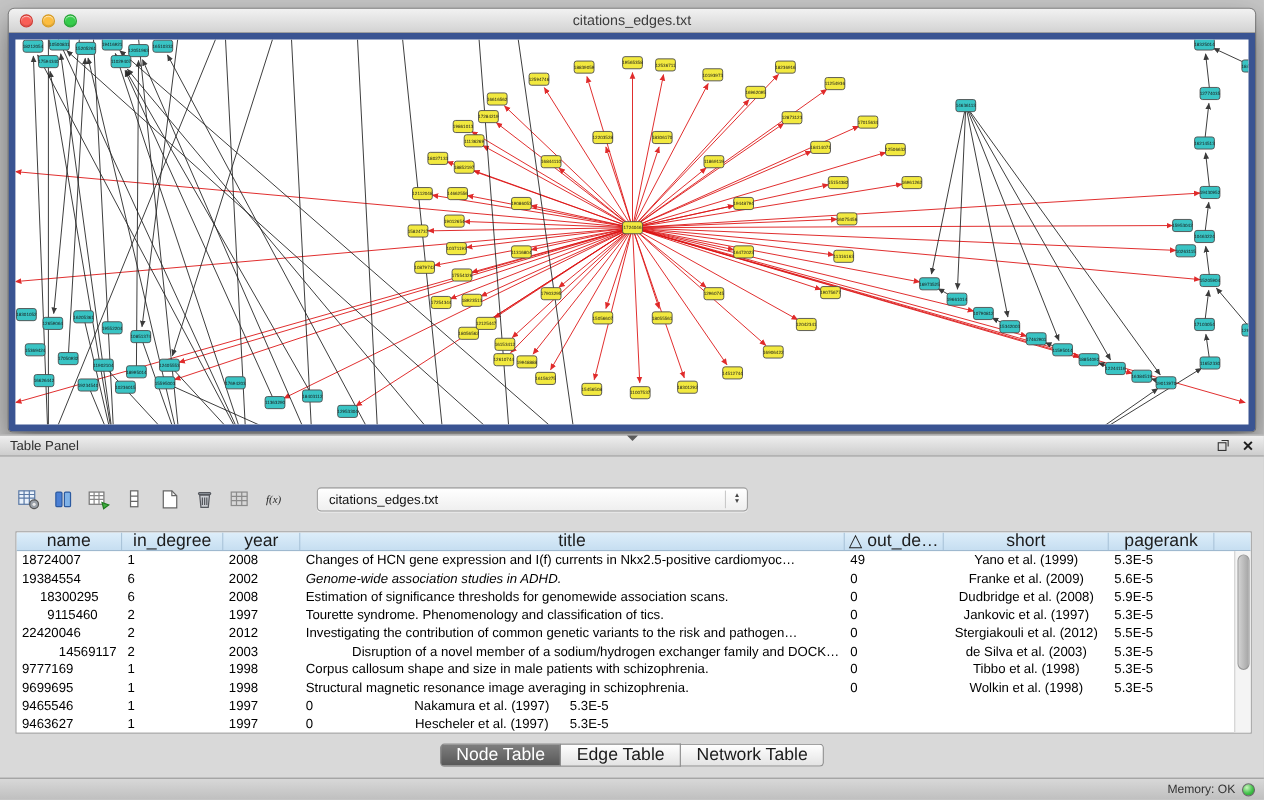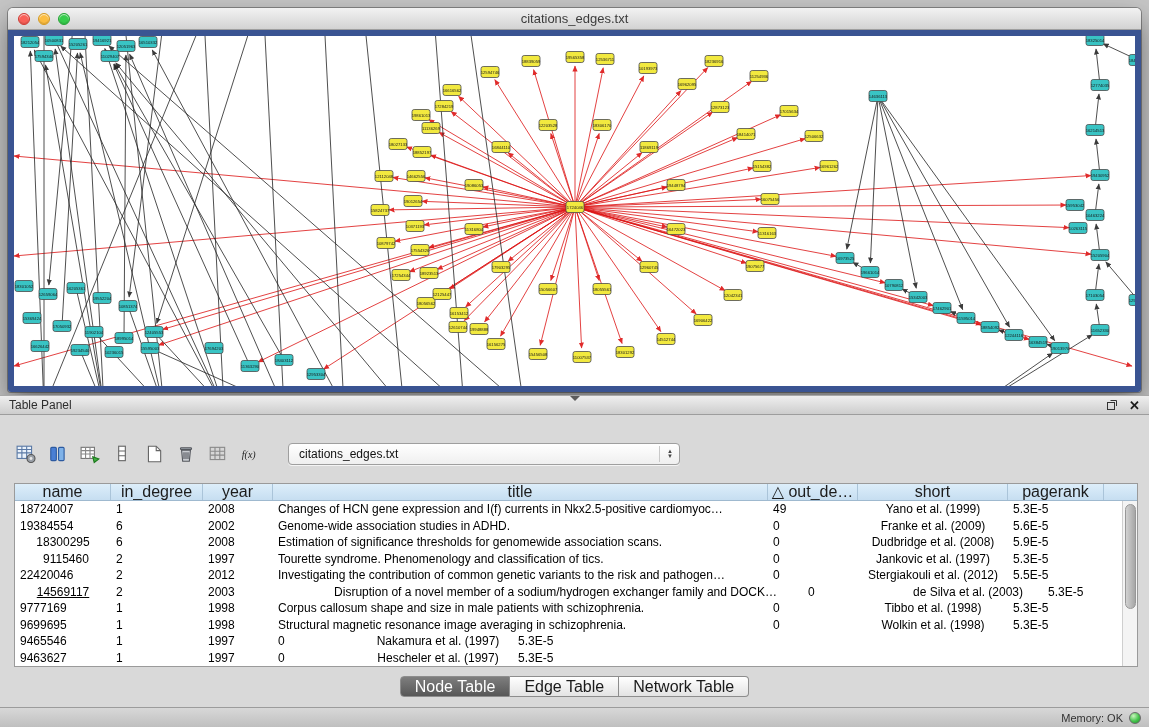--- a/index.html
+++ b/index.html
@@ -749,21 +749,21 @@
           <div class="td" style="width: 70px; text-align: left;">2008</div>
           <div class="td" style="width: 495px; text-align: left;">Changes of HCN gene expression and I(f) currents in Nkx2.5-positive cardiomyoc…</div>
           <div class="td" style="width: 90px; text-align: left;">49</div>
           <div class="td" style="width: 150px; text-align: center;">Yano et al. (1999)</div>
           <div class="td" style="width: 96px; text-align: left;">5.3E-5</div>
         </div>
         <div class="tr">
           <div class="td" style="width: 96px; text-align: left;">19384554</div>
           <div class="td" style="width: 92px; text-align: left;">6</div>
           <div class="td" style="width: 70px; text-align: left;">2002</div>
-          <div class="td" style="width: 495px; text-align: left;">Genome-wide association studies in ADHD.</div>
+          <div class="td" style="width: 495px; text-align: left; font-style: italic;">Genome-wide association studies in ADHD.</div>
           <div class="td" style="width: 90px; text-align: left;">0</div>
           <div class="td" style="width: 150px; text-align: center;">Franke et al. (2009)</div>
           <div class="td" style="width: 96px; text-align: left;">5.6E-5</div>
         </div>
         <div class="tr">
           <div class="td" style="width: 96px; text-align: center;">18300295</div>
           <div class="td" style="width: 92px; text-align: left;">6</div>
           <div class="td" style="width: 70px; text-align: left;">2008</div>
           <div class="td" style="width: 495px; text-align: left;">Estimation of significance thresholds for genomewide association scans.</div>
           <div class="td" style="width: 90px; text-align: left;">0</div>
@@ -782,24 +782,24 @@
         <div class="tr">
           <div class="td" style="width: 96px; text-align: left;">22420046</div>
           <div class="td" style="width: 92px; text-align: left;">2</div>
           <div class="td" style="width: 70px; text-align: left;">2012</div>
           <div class="td" style="width: 495px; text-align: left;">Investigating the contribution of common genetic variants to the risk and pathogen…</div>
           <div class="td" style="width: 90px; text-align: left;">0</div>
           <div class="td" style="width: 150px; text-align: center;">Stergiakouli et al. (2012)</div>
           <div class="td" style="width: 96px; text-align: left;">5.5E-5</div>
         </div>
         <div class="tr">
-          <div class="td" style="width: 96px; text-align: center; text-decoration: underline;">14569117</div>
+          <div class="td" style="width: 96px; text-align: right;">14569117</div>
           <div class="td" style="width: 92px; text-align: left;">2</div>
           <div class="td" style="width: 70px; text-align: left;">2003</div>
-          <div class="td" style="width: 495px; text-align: center; margin-left: 35px;">Disruption of a novel member of a sodium/hydrogen exchanger family and DOCK…</div>
+          <div class="td" style="width: 495px; text-align: right;">Disruption of a novel member of a sodium/hydrogen exchanger family and DOCK…</div>
           <div class="td" style="width: 90px; text-align: left;">0</div>
           <div class="td" style="width: 150px; text-align: center;">de Silva et al. (2003)</div>
           <div class="td" style="width: 96px; text-align: left;">5.3E-5</div>
         </div>
         <div class="tr">
           <div class="td" style="width: 96px; text-align: left;">9777169</div>
           <div class="td" style="width: 92px; text-align: left;">1</div>
           <div class="td" style="width: 70px; text-align: left;">1998</div>
           <div class="td" style="width: 495px; text-align: left;">Corpus callosum shape and size in male patients with schizophrenia.</div>
           <div class="td" style="width: 90px; text-align: left;">0</div>

